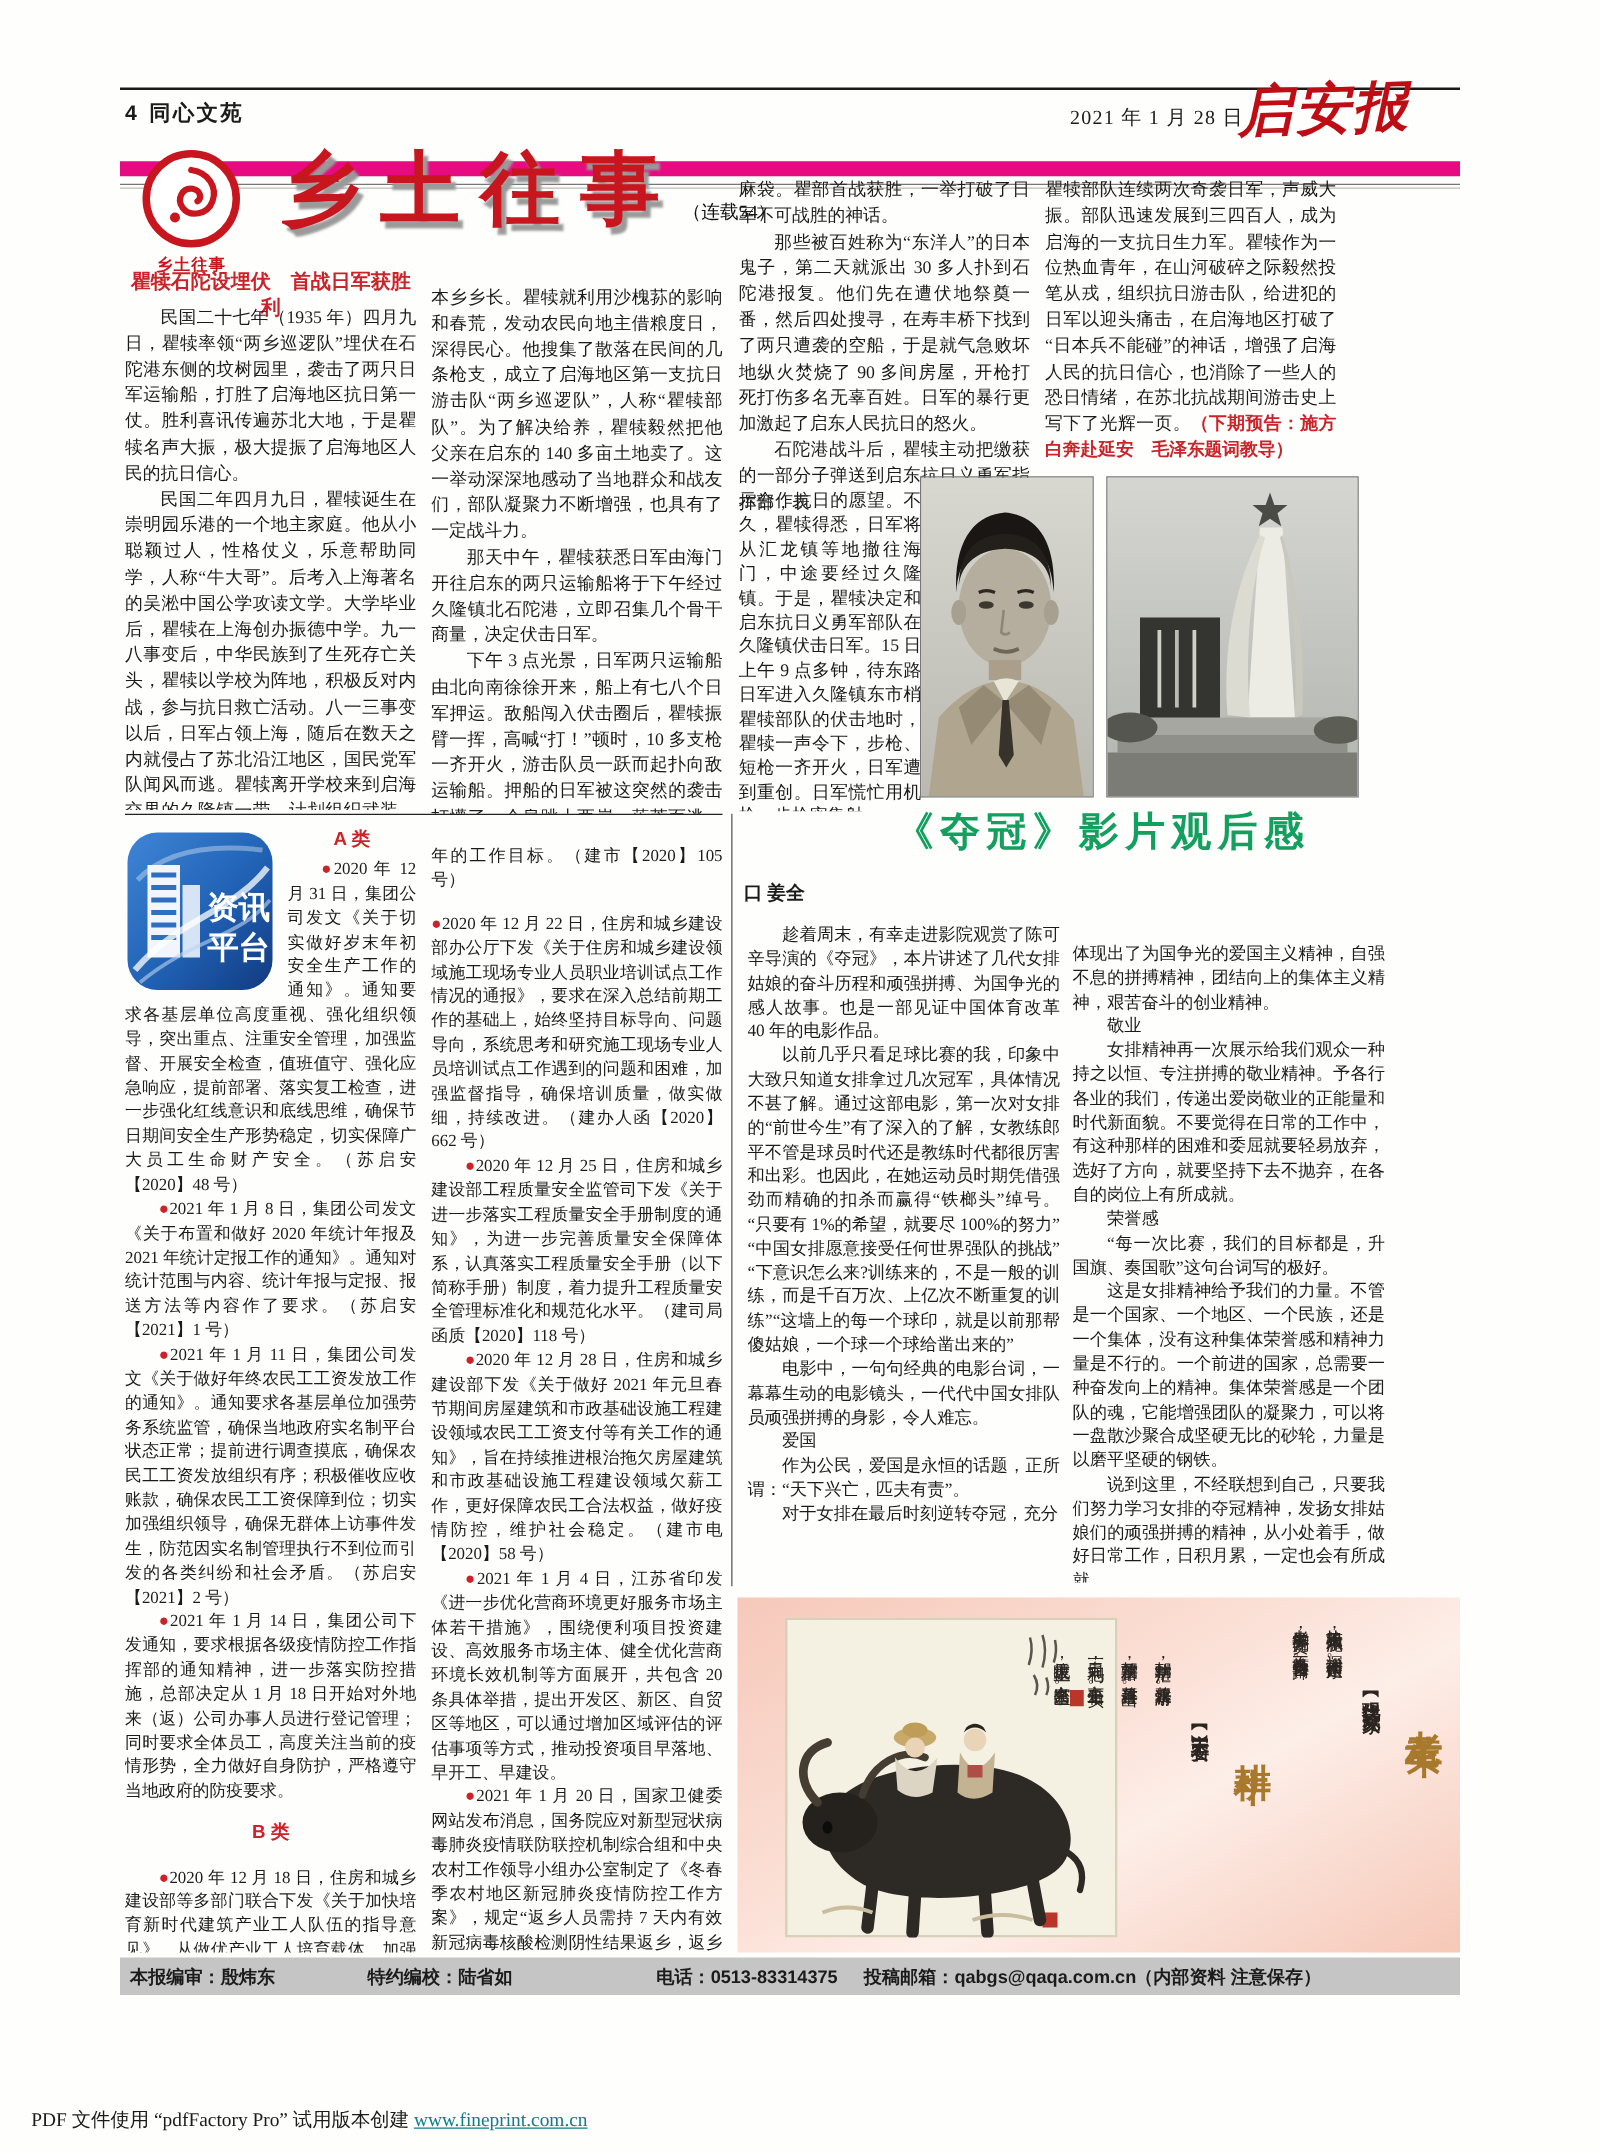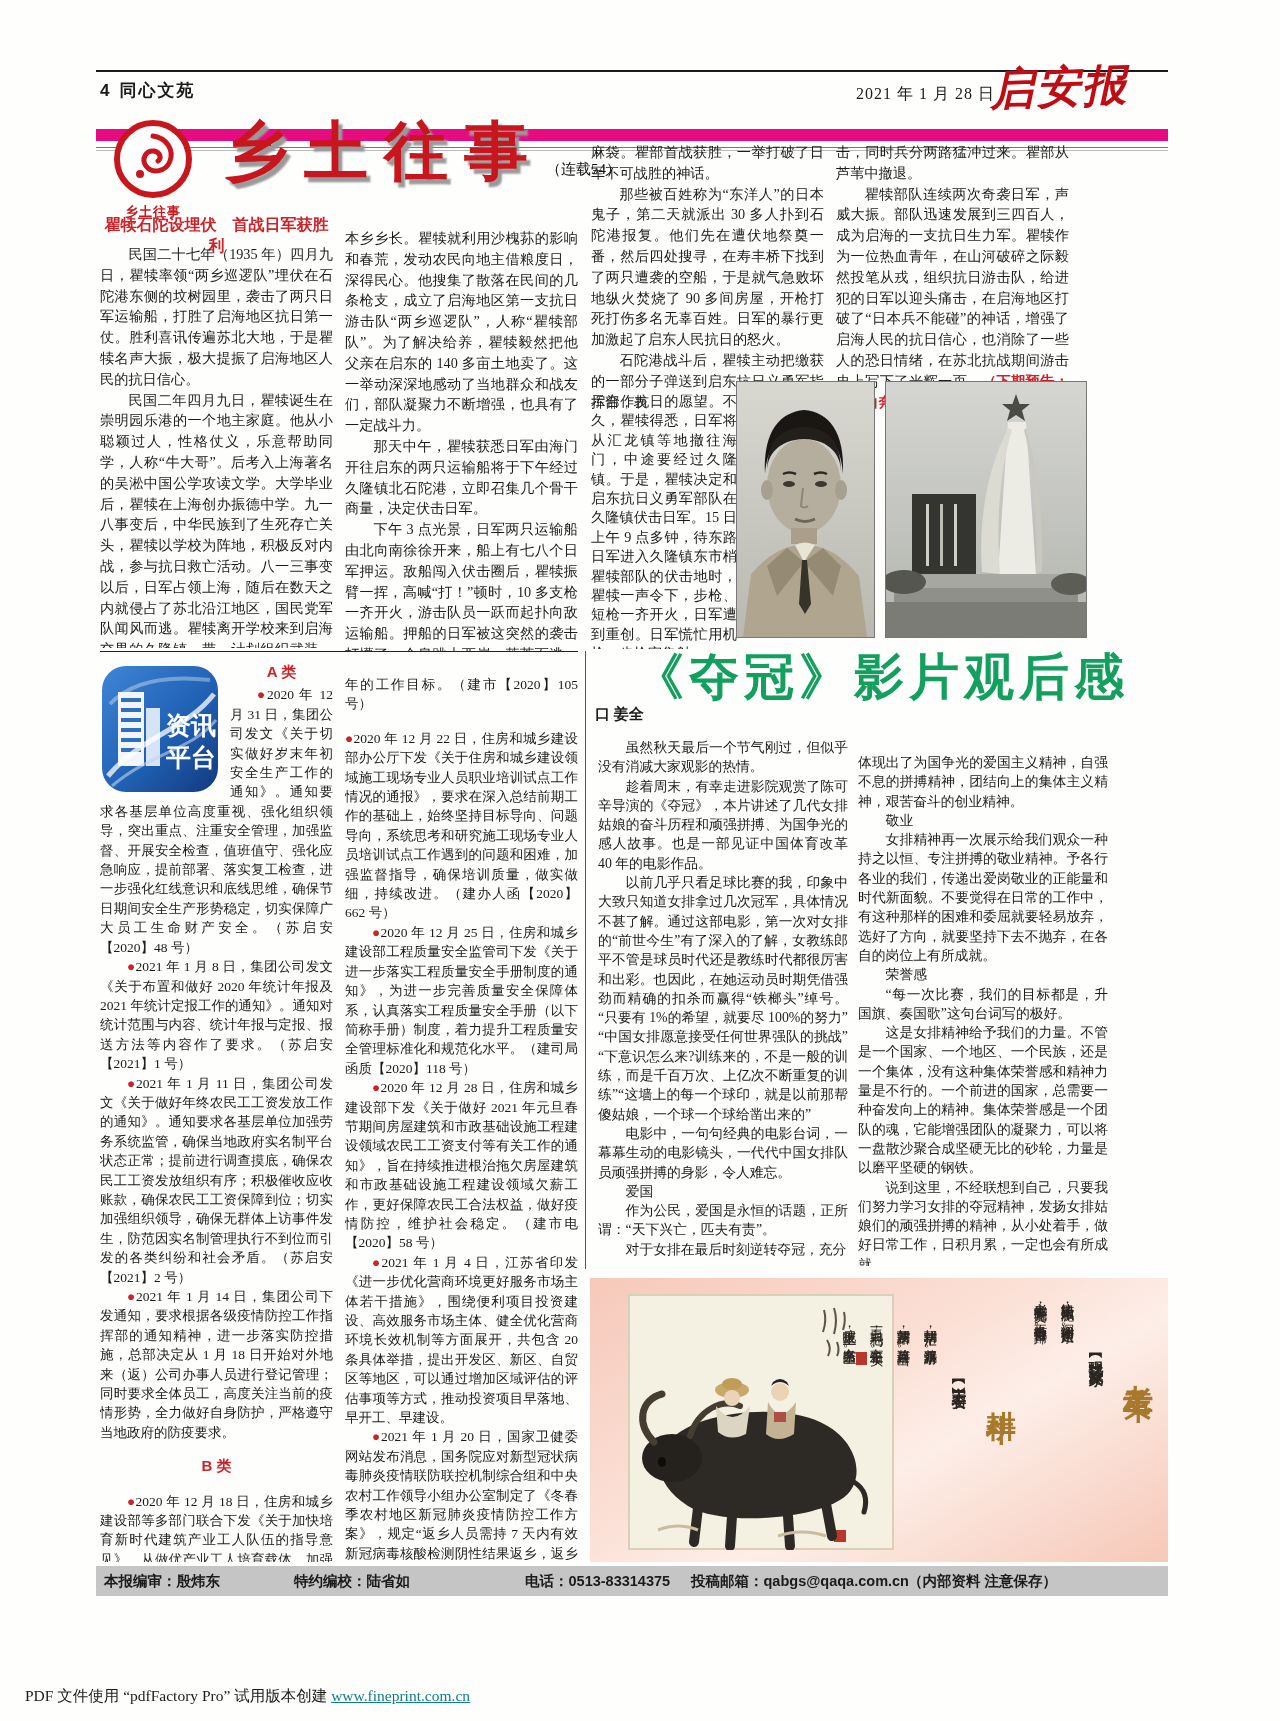--- a/index.html
+++ b/index.html
@@ -49,21 +49,21 @@
   .sbcol{position:absolute;width:233px;font-size:13.5px;line-height:19.4px;text-align:justify;text-justify:inter-ideograph;height:902px;overflow:hidden;}
   .sbcol p{margin:0;text-indent:2em;}
   .bul::first-letter{color:#cc2229;}
   #sb-col1{left:100px;top:660px;}
   #sb-col2{left:345px;top:660px;}
   #info-logo{float:left;width:120px;height:130px;margin:4px 10px 6px 0;}
   .cat-head{color:#cc2229;font-weight:bold;text-align:center;font-size:15px;font-family:"Liberation Sans",sans-serif;margin:2px 0 4px 0;}
   .cat-head.second{margin-top:14px;margin-bottom:16px;}
 
   
-  #rv-title{left:595px;top:644px;width:573px;text-align:center;font-family:"Liberation Sans",sans-serif;font-size:50px;font-weight:bold;color:#13a05f;letter-spacing:5px;}
+  #rv-title{left:595px;top:644px;width:573px;text-align:center;font-family:"Liberation Sans",sans-serif;font-size:32px;font-weight:bold;color:#13a05f;letter-spacing:5px;}
   #rv-byline{left:595px;top:705px;width:573px;text-align:left;font-size:15px;font-weight:bold;}
   .rvcol{position:absolute;width:250px;font-size:13.8px;line-height:19.3px;text-align:justify;text-justify:inter-ideograph;height:528px;overflow:hidden;}
   .rvcol p{margin:0;text-indent:2em;}
   #rv-col1{left:598px;top:738px;}
   #rv-col2{left:858px;top:738px;}
 
   
   #poem-panel{left:590px;top:1278px;width:578px;height:284px;background:linear-gradient(150deg,#f6c9ba 0%,#fbdfd5 40%,#fdeee8 60%,#f6c8b8 100%);}
   #painting{left:628px;top:1294px;width:266px;height:256px;}
   #poems{left:902px;top:1290px;width:256px;height:262px;writing-mode:vertical-rl;text-orientation:upright;font-family:"Liberation Serif",serif;color:#2a2520;}
@@ -123,21 +123,20 @@
   </div>
 <div class="bodycol cont" id="ht-col3t">
     <p>麻袋。瞿部首战获胜，一举打破了日军不可战胜的神话。</p>
     <p>那些被百姓称为“东洋人”的日本鬼子，第二天就派出 30 多人扑到石陀港报复。他们先在遭伏地祭奠一番，然后四处搜寻，在寿丰桥下找到了两只遭袭的空船，于是就气急败坏地纵火焚烧了 90 多间房屋，开枪打死打伤多名无辜百姓。日军的暴行更加激起了启东人民抗日的怒火。</p>
     <p>石陀港战斗后，瞿犊主动把缴获的一部分子弹送到启东抗日义勇军指挥部，表</p>
   </div>
 <div class="bodycol cont" id="ht-col3s">
   <p>示合作抗日的愿望。不久，瞿犊得悉，日军将从汇龙镇等地撤往海门，中途要经过久隆镇。于是，瞿犊决定和启东抗日义勇军部队在久隆镇伏击日军。15 日上午 9 点多钟，待东路日军进入久隆镇东市梢瞿犊部队的伏击地时，瞿犊一声令下，步枪、短枪一齐开火，日军遭到重创。日军慌忙用机枪、步枪密集射</p>
 </div>
 <div class="bodycol cont" id="ht-col4">
-  <p>击，同时兵分两路猛冲过来。瞿部从芦苇中撤退。</p>
   <p><span>瞿犊部队连续两次奇袭日军，声威大振。部队迅速发展到三四百人，成为启海的一支抗日生力军。瞿犊作为一位热血青年，在山河破碎之际毅然投笔从戎，组织抗日游击队，给进犯的日军以迎头痛击，在启海地区打破了“日本兵不能碰”的神话，增强了启海人民的抗日信心，也消除了一些人的恐日情绪，在苏北抗战期间游击史上写下了光辉一页。</span><span class="red-inline">（下期预告：施方白奔赴延安　毛泽东题词教导）</span></p>
 </div>
 
 <div class="abs" id="photo-portrait">
   <svg class="photo" width="137" height="255" viewBox="0 0 137 255">
     <defs>
       <linearGradient id="pbg" x1="0" y1="0" x2="0" y2="1">
         <stop offset="0" stop-color="#d8d8d1"></stop>
           <stop offset="1" stop-color="#b9b9b2"></stop>
       </linearGradient>
@@ -238,21 +237,20 @@
       <p class="bul">●2020 年 12 月 25 日，住房和城乡建设部工程质量安全监管司下发《关于进一步落实工程质量安全手册制度的通知》，为进一步完善质量安全保障体系，认真落实工程质量安全手册（以下简称手册）制度，着力提升工程质量安全管理标准化和规范化水平。（建司局函质【2020】118 号）</p>
       <p class="bul">●2020 年 12 月 28 日，住房和城乡建设部下发《关于做好 2021 年元旦春节期间房屋建筑和市政基础设施工程建设领域农民工工资支付等有关工作的通知》，旨在持续推进根治拖欠房屋建筑和市政基础设施工程建设领域欠薪工作，更好保障农民工合法权益，做好疫情防控，维护社会稳定。（建市电【2020】58 号）</p>
       <p class="bul">●2021 年 1 月 4 日，江苏省印发《进一步优化营商环境更好服务市场主体若干措施》，围绕便利项目投资建设、高效服务市场主体、健全优化营商环境长效机制等方面展开，共包含 20 条具体举措，提出开发区、新区、自贸区等地区，可以通过增加区域评估的评估事项等方式，推动投资项目早落地、早开工、早建设。</p>
       <p class="bul">●2021 年 1 月 20 日，国家卫健委网站发布消息，国务院应对新型冠状病毒肺炎疫情联防联控机制综合组和中央农村工作领导小组办公室制定了《冬春季农村地区新冠肺炎疫情防控工作方案》，规定“返乡人员需持 7 天内有效新冠病毒核酸检测阴性结果返乡，返乡后实行 14 天居家健康监测，期间不聚集、不流动，每 7 天开展一次核酸检测。</p>
     </div>
 </div>
 
 <div class="abs" id="rv-title">《夺冠》影片观后感</div>
 <div class="abs" id="rv-byline">口 姜全</div>
 <div class="rvcol" id="rv-col1">
-    <p>虽然秋天最后一个节气刚过，但似乎没有消减大家观影的热情。</p>
     <p>趁着周末，有幸走进影院观赏了陈可辛导演的《夺冠》，本片讲述了几代女排姑娘的奋斗历程和顽强拼搏、为国争光的感人故事。也是一部见证中国体育改革 40 年的电影作品。</p>
     <p>以前几乎只看足球比赛的我，印象中大致只知道女排拿过几次冠军，具体情况不甚了解。通过这部电影，第一次对女排的“前世今生”有了深入的了解，女教练郎平不管是球员时代还是教练时代都很厉害和出彩。也因此，在她运动员时期凭借强劲而精确的扣杀而赢得“铁榔头”绰号。“只要有 1%的希望，就要尽 100%的努力”“中国女排愿意接受任何世界强队的挑战”“下意识怎么来?训练来的，不是一般的训练，而是千百万次、上亿次不断重复的训练”“这墙上的每一个球印，就是以前那帮傻姑娘，一个球一个球给凿出来的”</p>
     <p>电影中，一句句经典的电影台词，一幕幕生动的电影镜头，一代代中国女排队员顽强拼搏的身影，令人难忘。</p>
     <p>爱国</p>
     <p>作为公民，爱国是永恒的话题，正所谓：“天下兴亡，匹夫有责”。</p>
     <p>对于女排在最后时刻逆转夺冠，充分</p>
   </div>
 <div class="rvcol cont" id="rv-col2">
     <p>体现出了为国争光的爱国主义精神，自强不息的拼搏精神，团结向上的集体主义精神，艰苦奋斗的创业精神。</p>
     <p>敬业</p>

